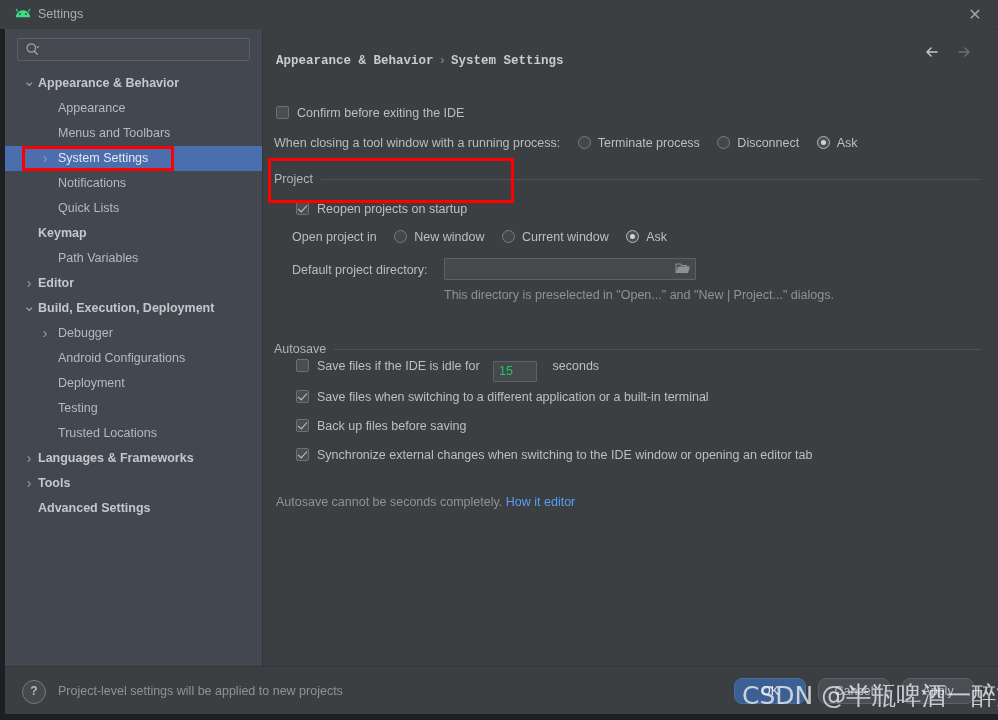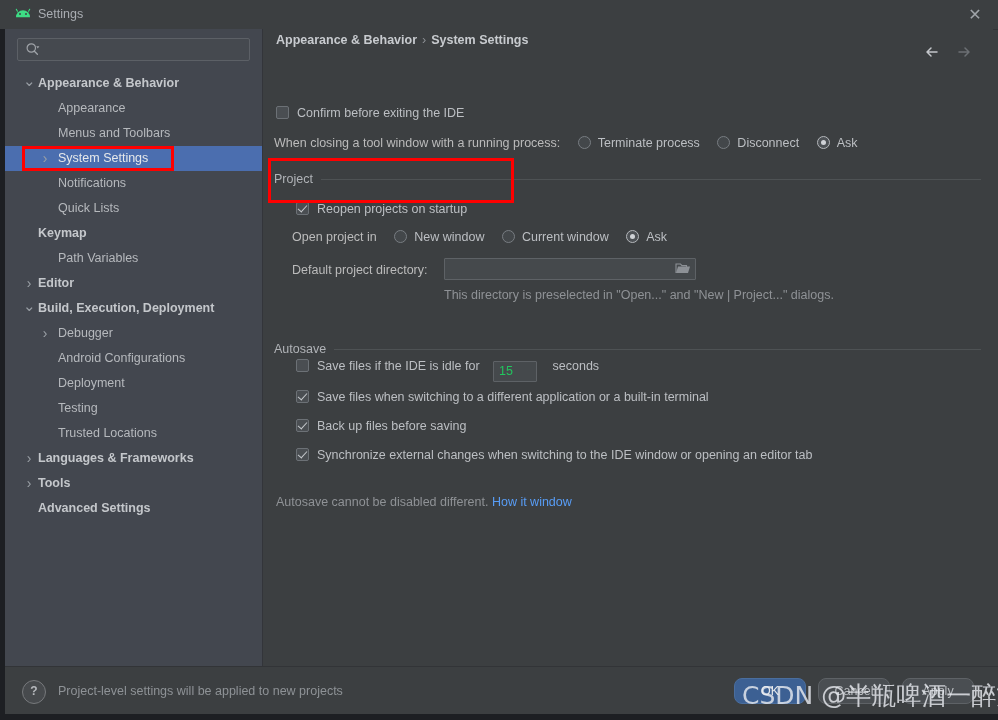--- a/index.html
+++ b/index.html
@@ -132,25 +132,26 @@
   
   .content {
     position: absolute;
     left: 263px; top: 29px;
     width: 730px;
     height: 637px;
     background: #3c3f41;
   }
   .breadcrumb {
     position: absolute;
-    left: 13px; top: 4px;
+    left: 13px; top: 25px;
     font-size: 12.5px;
     font-weight: bold;
     color: #c8cbcf;
     white-space: nowrap;
+    font-family: Liberation Mono, monospace;
   }
   .breadcrumb .sep {
     color: #8d9196;
     font-weight: normal;
     padding: 0 5px;
   }
   .nav-back, .nav-fwd {
     position: absolute;
     top: 14px;
     width: 20px; height: 18px;
@@ -524,22 +525,22 @@
       <span class="cb checked"></span><span class="cb-label">Save files when switching to a different application or a built-in terminal</span>
     </div>
     <div class="row" style="left:33px; top:390px;">
       <span class="cb checked"></span><span class="cb-label">Back up files before saving</span>
     </div>
     <div class="row" style="left:33px; top:419px;">
       <span class="cb checked"></span><span class="cb-label">Synchronize external changes when switching to the IDE window or opening an editor tab</span>
     </div>
 
     <div class="hint" style="left:13px; top:466px;">
-      <span>Autosave cannot be disabled different.</span>
-      <a class="link" href="#">How it window</a>
+      <span>Autosave cannot be seconds completely.</span>
+      <a class="link" href="#">How it editor</a>
     </div>
   </div>
 
   <div class="bottombar">
     <div class="help-icon">?</div>
     <div class="bottom-note">Project-level settings will be applied to new projects</div>
     <div class="btn primary btn-ok">OK</div>
     <div class="btn normal  btn-cancel">Cancel</div>
     <div class="btn normal  btn-apply">Apply</div>
   </div>

